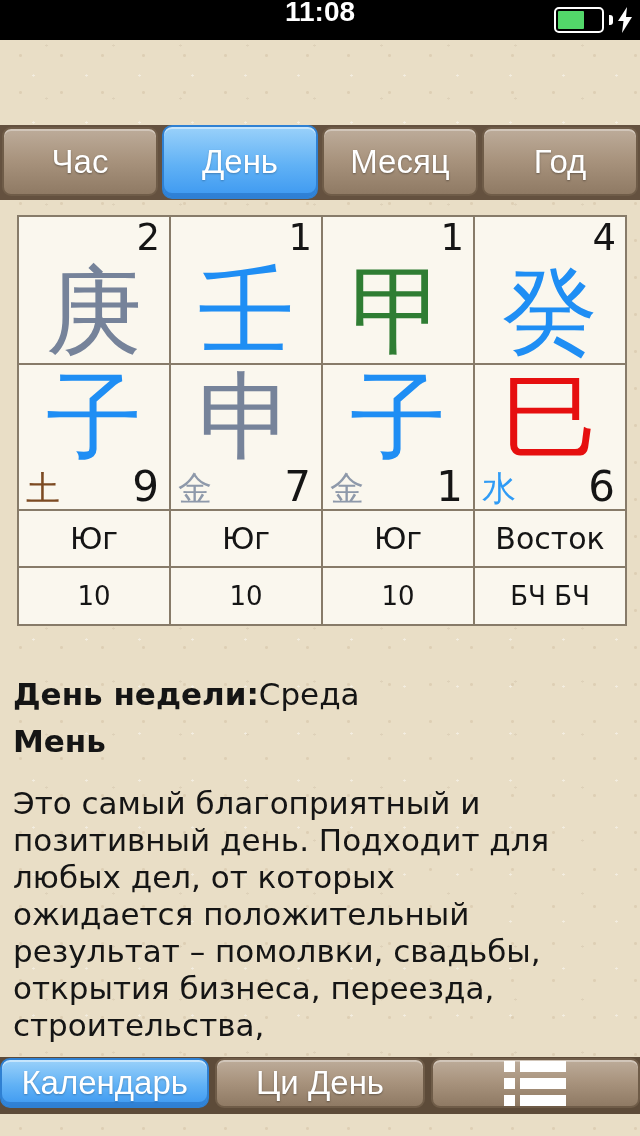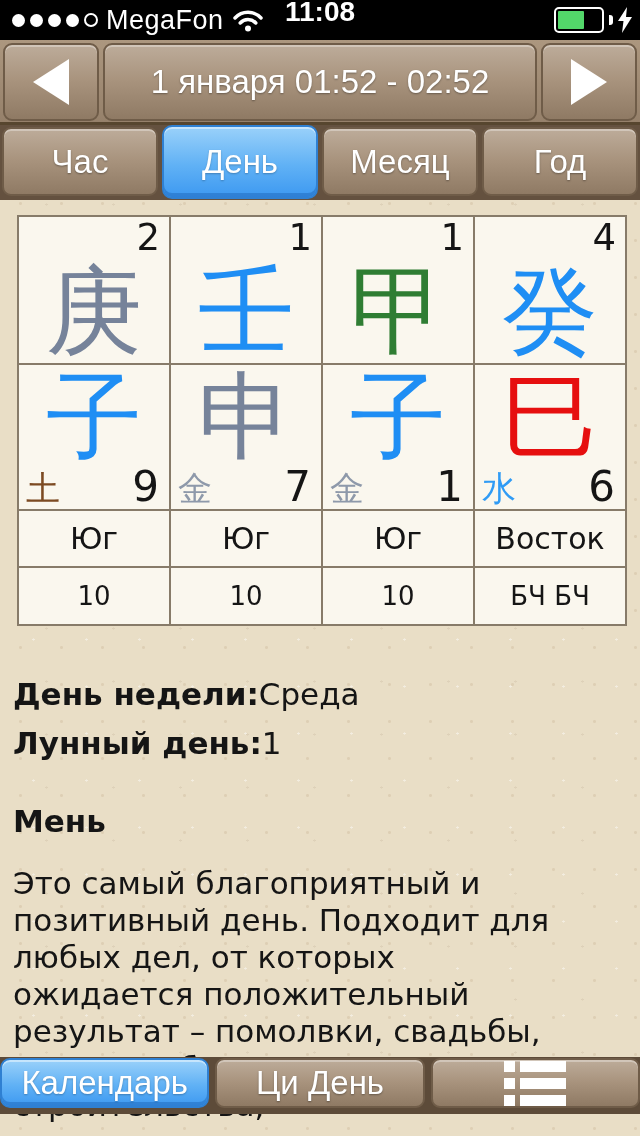--- a/index.html
+++ b/index.html
@@ -85,56 +85,32 @@
   .list-icon .row{display:flex;gap:5px;margin:6px 0;}
   .list-icon .sq{width:11px;height:11px;background:#fff;}
   .list-icon .bar{width:46px;height:11px;background:#fff;}
 </style>
 </head>
 <body>
 
 <div id="screen">
 
   <div class="status-bar">
-    <div class="status-left">
-      <div class="dots">
-        <span class="dot"></span>
-        <span class="dot"></span>
-        <span class="dot"></span>
-        <span class="dot"></span>
-        <span class="dot hollow"></span>
-      </div>
-      <span class="carrier">MegaFon</span>
-      <svg width="32" height="24" viewBox="0 0 32 24">
-        <path d="M3 10 A 17.5 17.5 0 0 1 29 10" fill="none" stroke="#fff" stroke-width="3.4" stroke-linecap="round"></path>
-        <path d="M8.2 15 A 10.5 10.5 0 0 1 23.8 15" fill="none" stroke="#fff" stroke-width="3.4" stroke-linecap="round"></path>
-        <circle cx="16" cy="20.5" r="3" fill="#fff"></circle>
-      </svg>
-    </div>
     <div class="time">11:08</div>
     <div class="status-right">
       <div class="battery">
         <div class="battery-fill"></div>
       </div>
       <div class="battery-nub"></div>
       <svg width="14" height="26" viewBox="0 0 14 26">
         <polygon points="9,0 0,14 5.5,14 4,26 14,10 8,10" fill="#fff"></polygon>
       </svg>
     </div>
   </div>
 
-  <div class="nav-bar">
-    <div class="btn-brown nav-prev">
-      <span class="tri-left"></span>
-    </div>
-    <div class="btn-brown nav-title">1 января 01:52 - 02:52</div>
-    <div class="btn-brown nav-next">
-      <span class="tri-right"></span>
-    </div>
-  </div>
 
   <div class="tab-bar">
     <div class="tab btn-brown">Час</div>
     <div class="tab btn-blue active">День</div>
     <div class="tab btn-brown">Месяц</div>
     <div class="tab btn-brown">Год</div>
   </div>
 
   <div class="bazi-table">
 
@@ -184,23 +160,20 @@
     <div class="cell center extra">10</div>
     <div class="cell center extra">10</div>
     <div class="cell center extra">10</div>
     <div class="cell center extra">БЧ БЧ</div>
   </div>
 
   <div class="info">
     <div class="kv first">
       <span class="label">День недели:</span><span>Среда</span>
     </div>
-    <div class="kv second">
-      <span class="label">Лунный день:</span><span>1</span>
-    </div>
     <div class="heading">Мень</div>
     <p class="desc">Это самый благоприятный и позитивный день. Подходит для любых дел, от которых ожидается положительный результат – помолвки, свадьбы, открытия бизнеса, переезда, строительства,</p>
   </div>
 
   <div class="toolbar">
     <div class="tool-btn btn-blue">Календарь</div>
     <div class="tool-btn btn-brown">Ци День</div>
     <div class="tool-btn btn-brown">
       <div class="list-icon">
         <div class="row">

